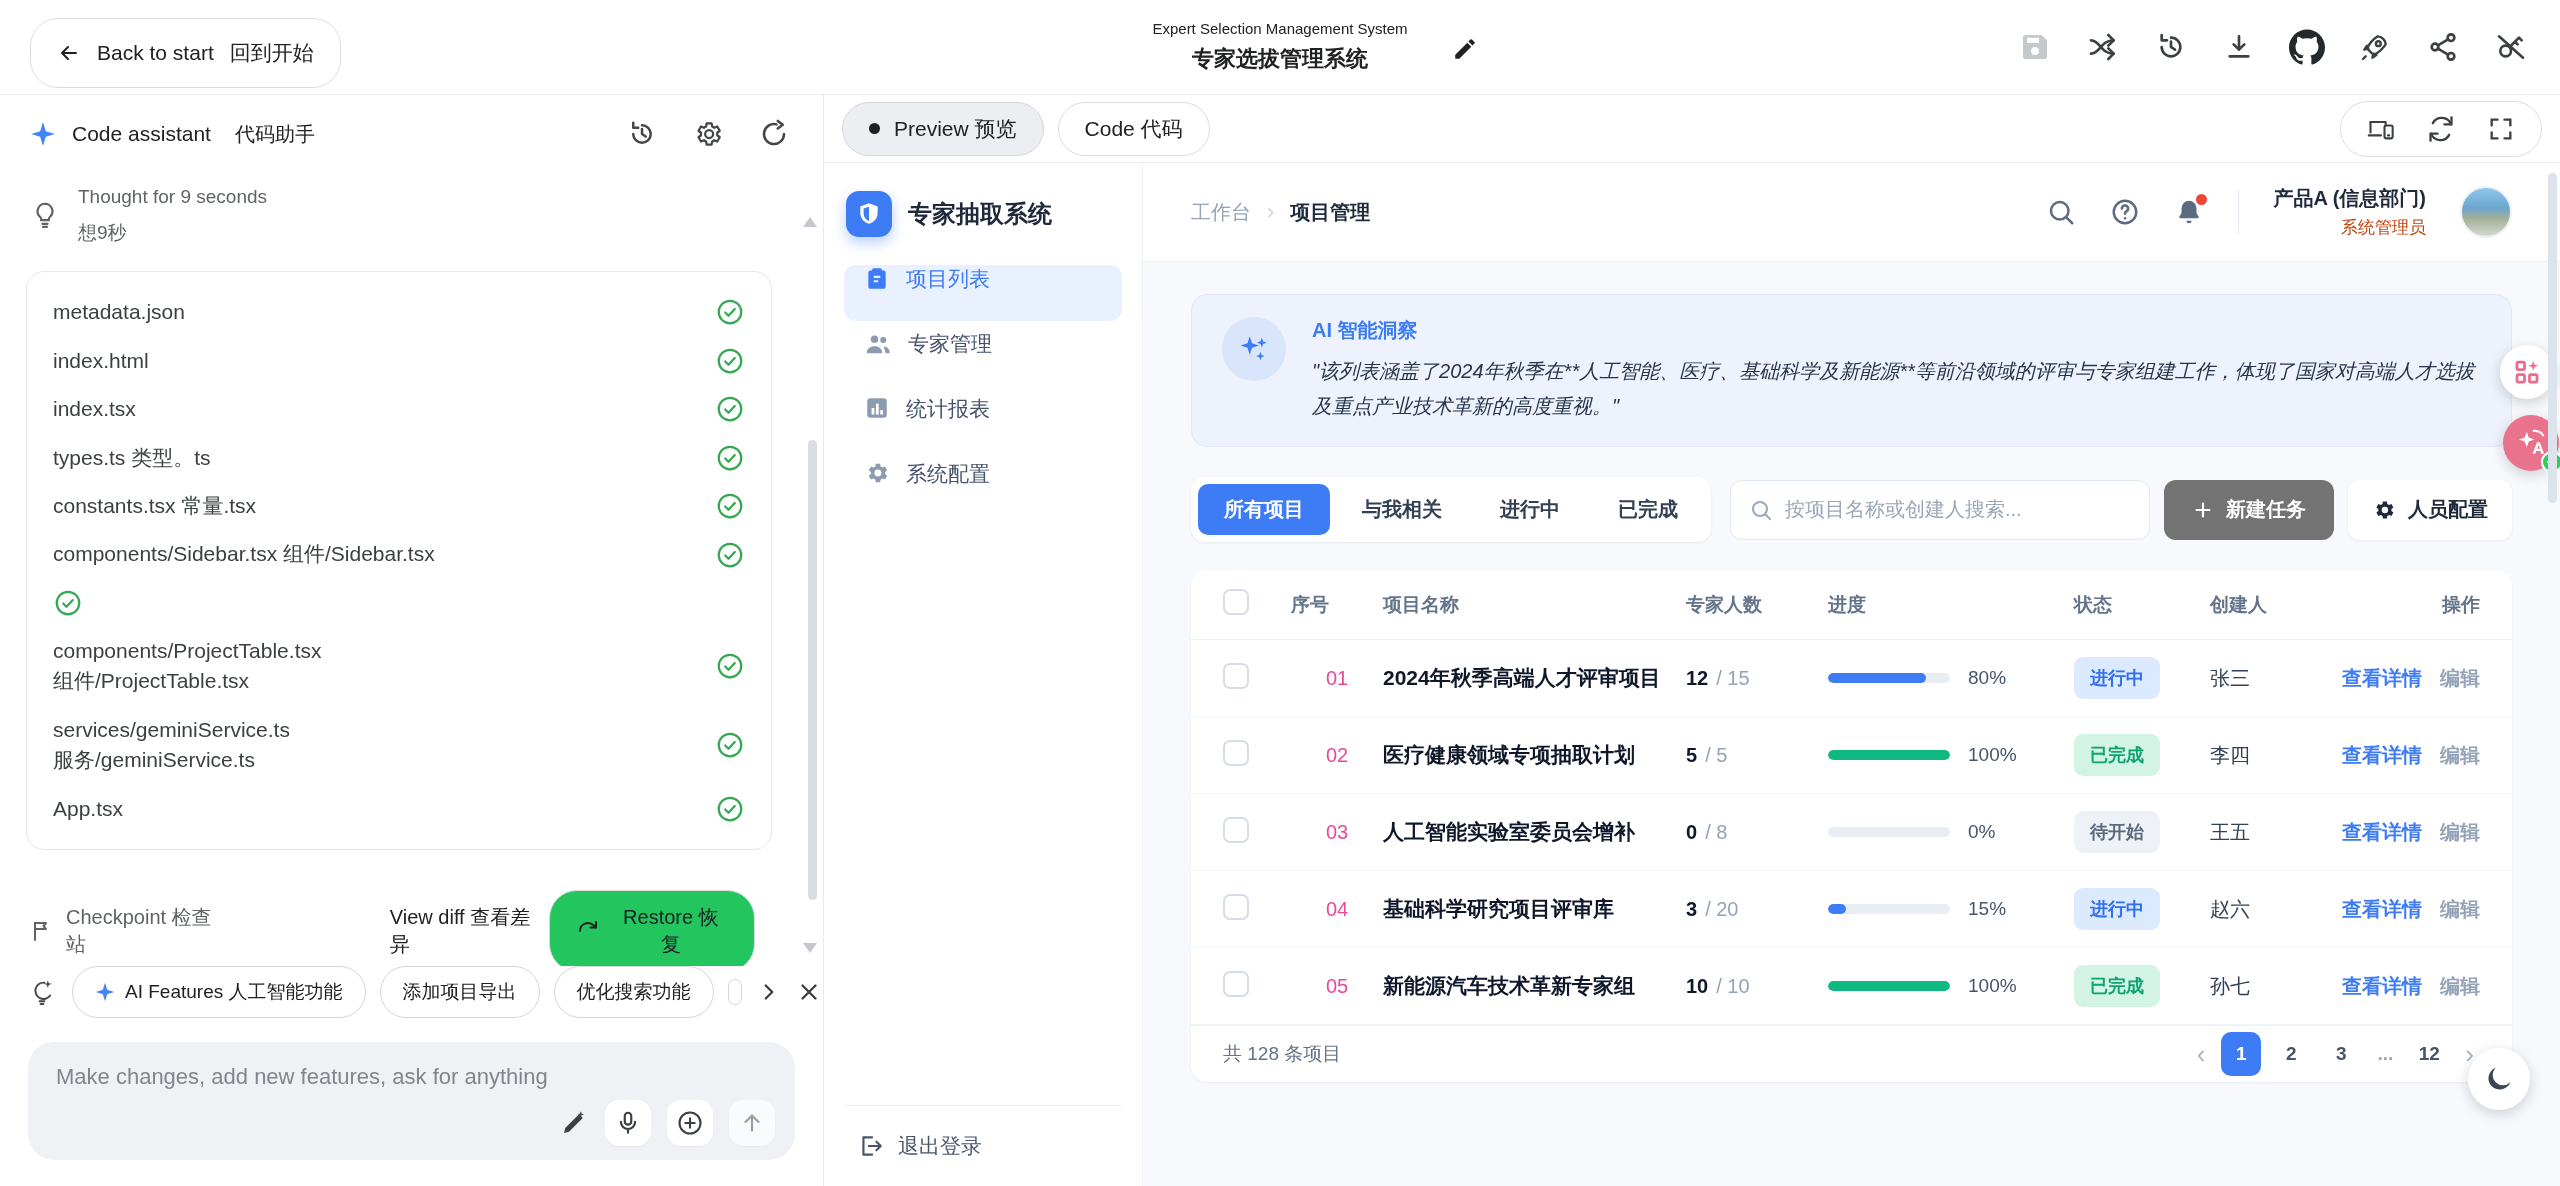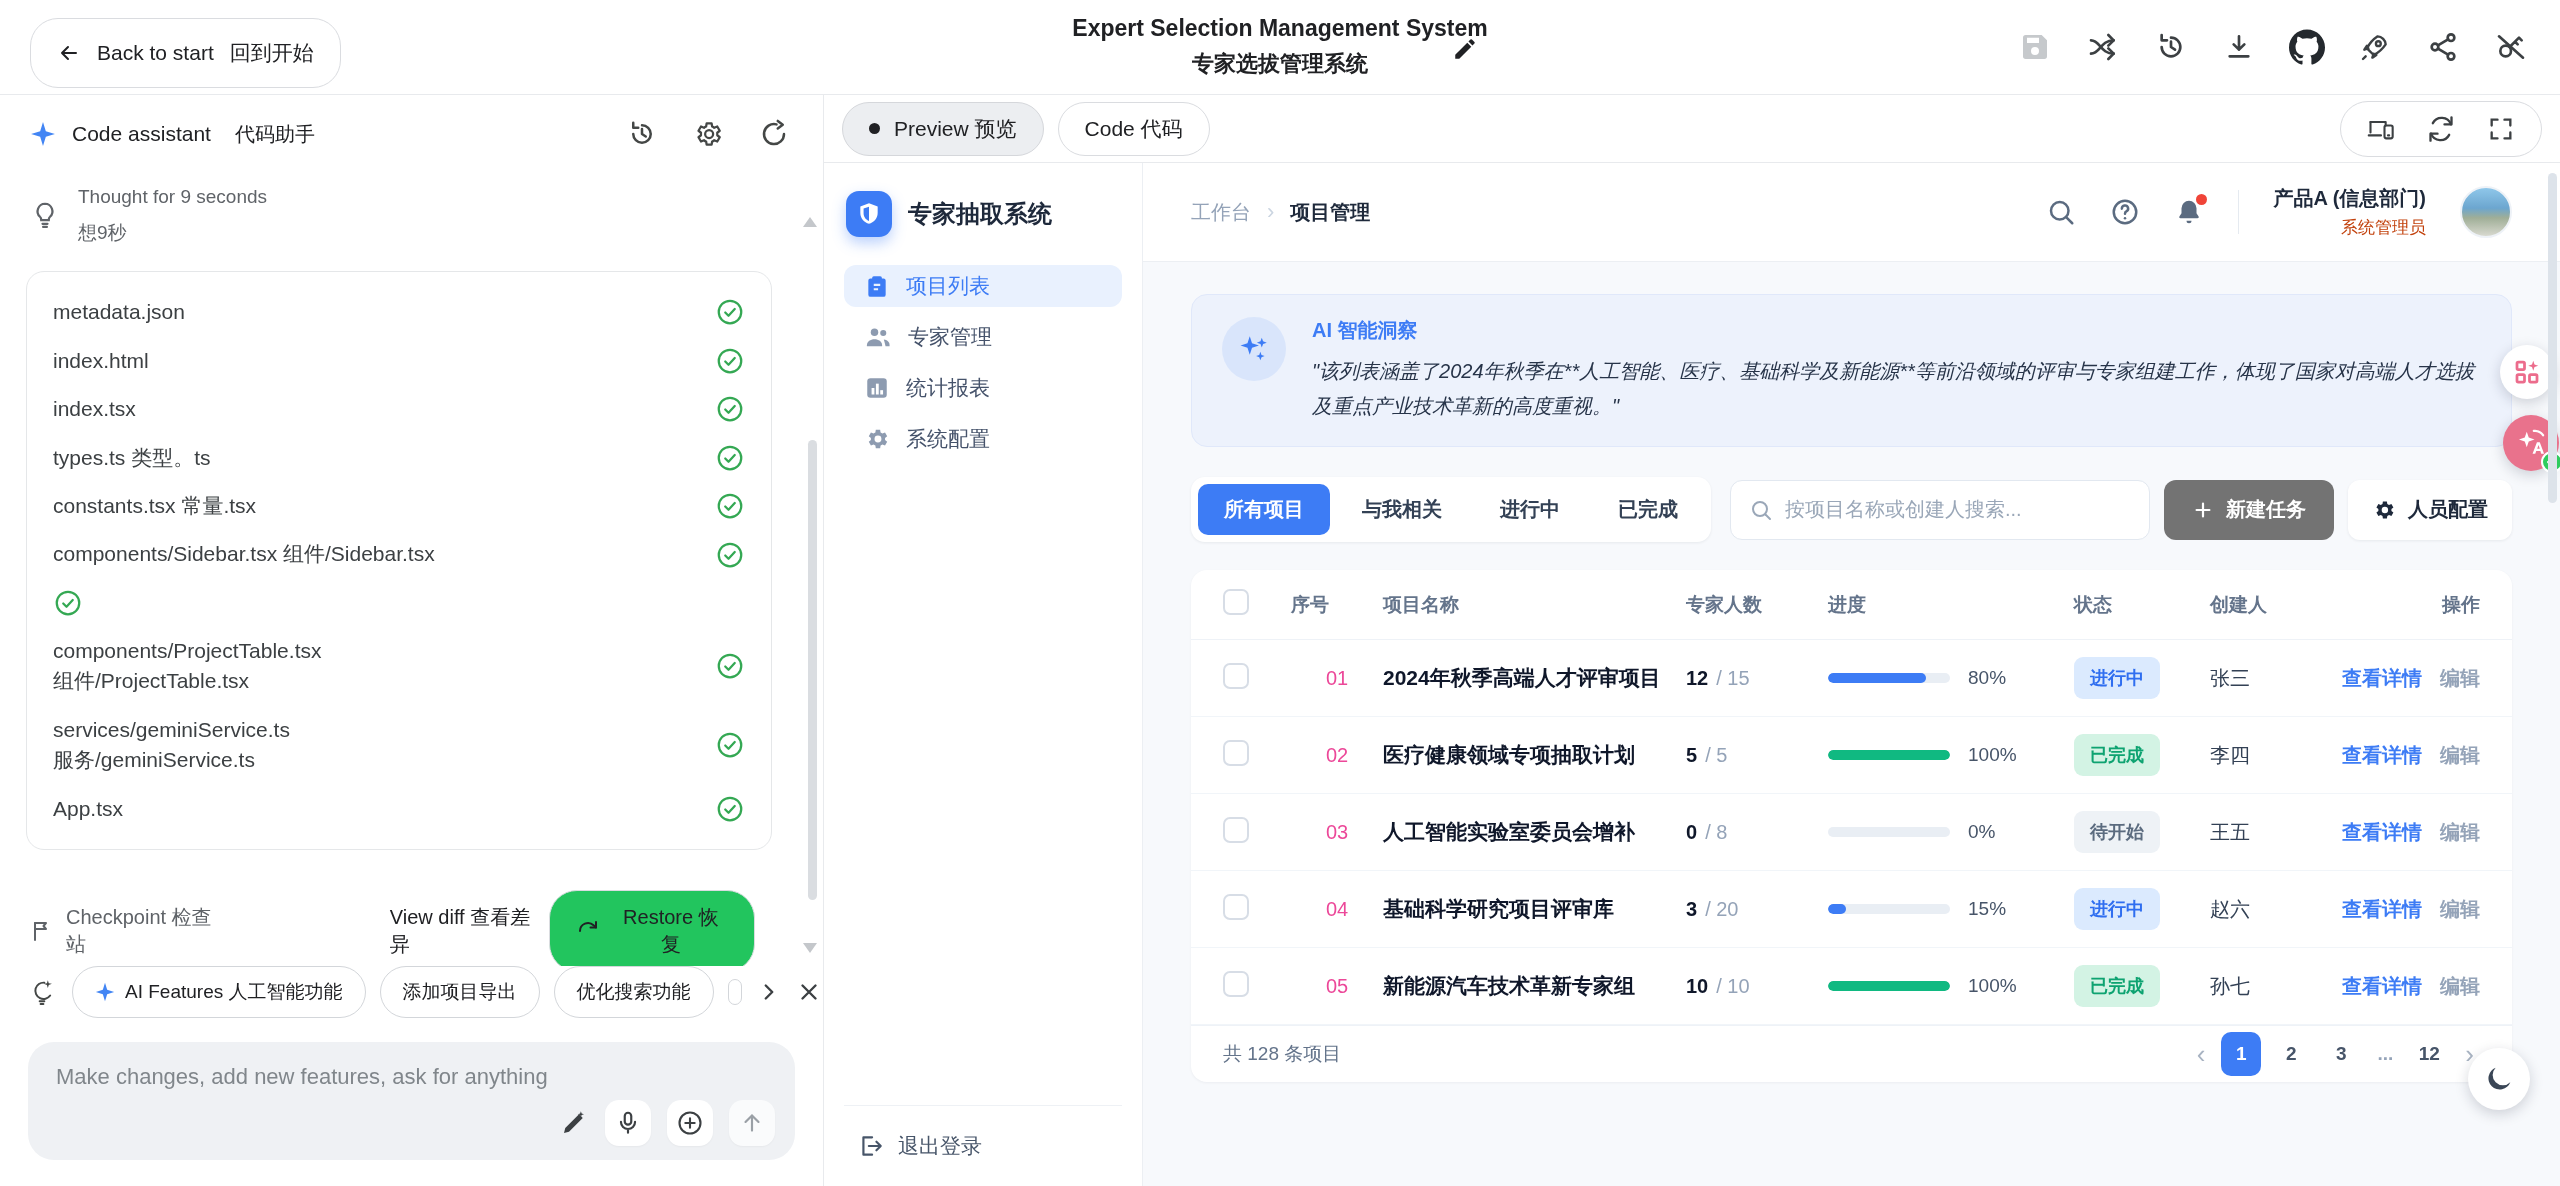--- a/index.html
+++ b/index.html
@@ -3,21 +3,21 @@
 <meta charset="utf-8">
 <style>
   * { margin:0; padding:0; box-sizing:border-box; }
   html,body { width:2560px; height:1186px; background:#fff; font-family:"Liberation Sans","DejaVu Sans",sans-serif; color:#202124; overflow:hidden; }
   svg { display:block; }
 
   
   .topbar { height:95px; border-bottom:1px solid #e8eaed; display:flex; align-items:center; padding:0 30px; position:relative; background:#fff; }
   .back-btn { display:inline-flex; align-items:center; gap:16px; border:1px solid #dadce0; border-radius:28px; padding:20px 26px; font-size:21px; color:#202124; background:#fff; cursor:pointer;margin-top:12px; }
   .title-wrap { position:absolute; left:50%; top:50%; transform:translate(-50%,-50%); text-align:center; }
-  .title-en { font-size:23px; font-weight:700; }
+  .title-en { font-size:15px; font-weight:400; }
   .title-zh { font-size:22px; font-weight:700; margin-top:7px; }
   .title-pencil { position:absolute; left:1452px; top:36px; color:#202124; }
   .topbar-icons { margin-left:auto; display:flex; align-items:center; gap:30px; }
   .tb-icon { width:38px; height:38px; display:flex; align-items:center; justify-content:center; color:#3c4043; cursor:pointer; }
   .tb-icon.disabled { color:#c6c9cc; }
 
   .main { display:flex; height:1091px; }
 
   
   .assistant { width:824px; border-right:1px solid #e8eaed; display:flex; flex-direction:column; position:relative; background:#fff; }
@@ -63,21 +63,21 @@
   .pv-dot { width:11px; height:11px; border-radius:50%; background:#202124; }
   .pv-tools { margin-left:auto; display:flex; align-items:center; gap:32px; border:1px solid #dadce0; border-radius:28px; padding:13px 26px; color:#3c4043; }
   .pv-tool { cursor:pointer; }
 
   
   .app { flex:1; display:flex; background:#f7f9fc; position:relative; min-height:0; }
   .app-sidebar { width:319px; background:#fff; border-right:1px solid #eceff3; display:flex; flex-direction:column; padding:24px 20px 20px; }
   .logo-row { display:flex; align-items:center; gap:16px; padding:4px 2px 28px; }
   .logo-badge { width:46px; height:46px; border-radius:13px; background:#3d7cf5; display:flex; align-items:center; justify-content:center; box-shadow:0 6px 14px rgba(61,124,245,.35); }
   .logo-text { font-size:24px; font-weight:700; color:#1e293b; }
-  .menu-item { height:42px; display:flex; align-items:center; gap:16px; padding:0 20px; border-radius:12px; font-size:21px; font-weight:500; color:#46536b; margin-bottom:9px; cursor:pointer; }
+  .menu-item { height:56px; display:flex; align-items:flex-start; gap:16px; padding:0 20px; border-radius:12px; font-size:21px; font-weight:500; color:#46536b; margin-bottom:9px; cursor:pointer; }
   .menu-item .mi-icon { color:#8d9bb0; }
   .menu-item.active { background:#e9f1fe; color:#3d7cf5; }
   .menu-item.active .mi-icon { color:#3d7cf5; }
   .logout-row { margin-top:auto; border-top:1px solid #eef1f5; padding:26px 14px 6px; display:flex; align-items:center; gap:14px; font-size:21px; color:#475569; cursor:pointer; }
 
   .app-main { flex:1; display:flex; flex-direction:column; min-width:0; }
   .app-header { height:99px; background:#fff; border-bottom:1px solid #eceff3; display:flex; align-items:center; padding:0 48px; }
   .breadcrumb { display:flex; align-items:center; gap:16px; font-size:20px; color:#94a3b8; }
   .bc-sep { color:#cbd5e1; font-size:22px; }
   .bc-current { color:#1e293b; font-weight:700; }

